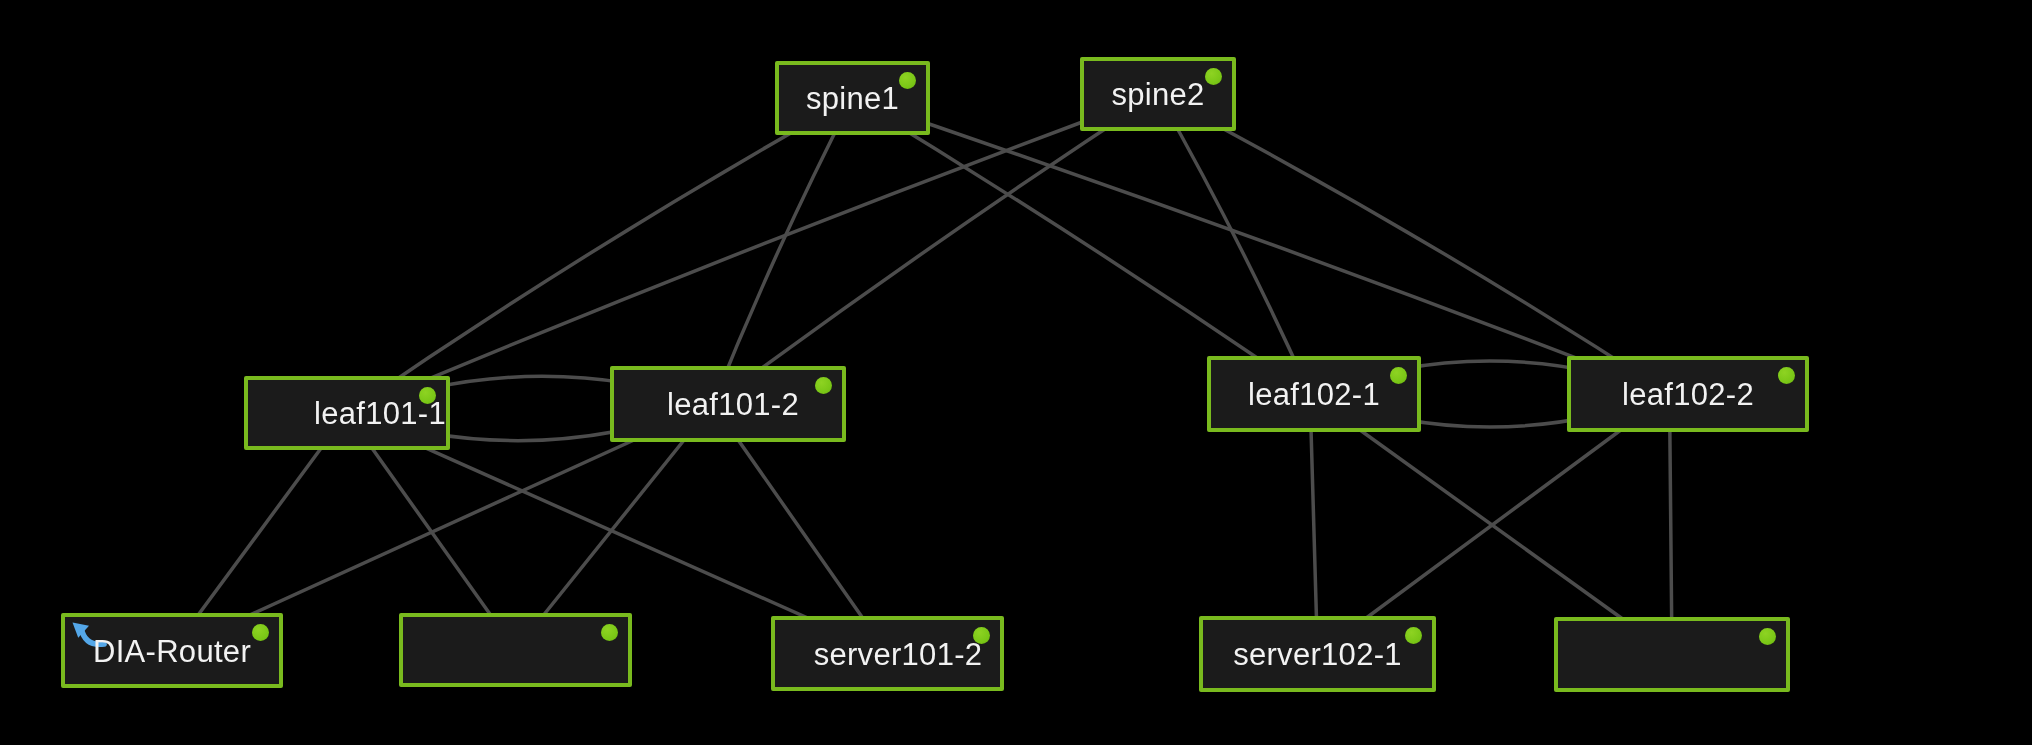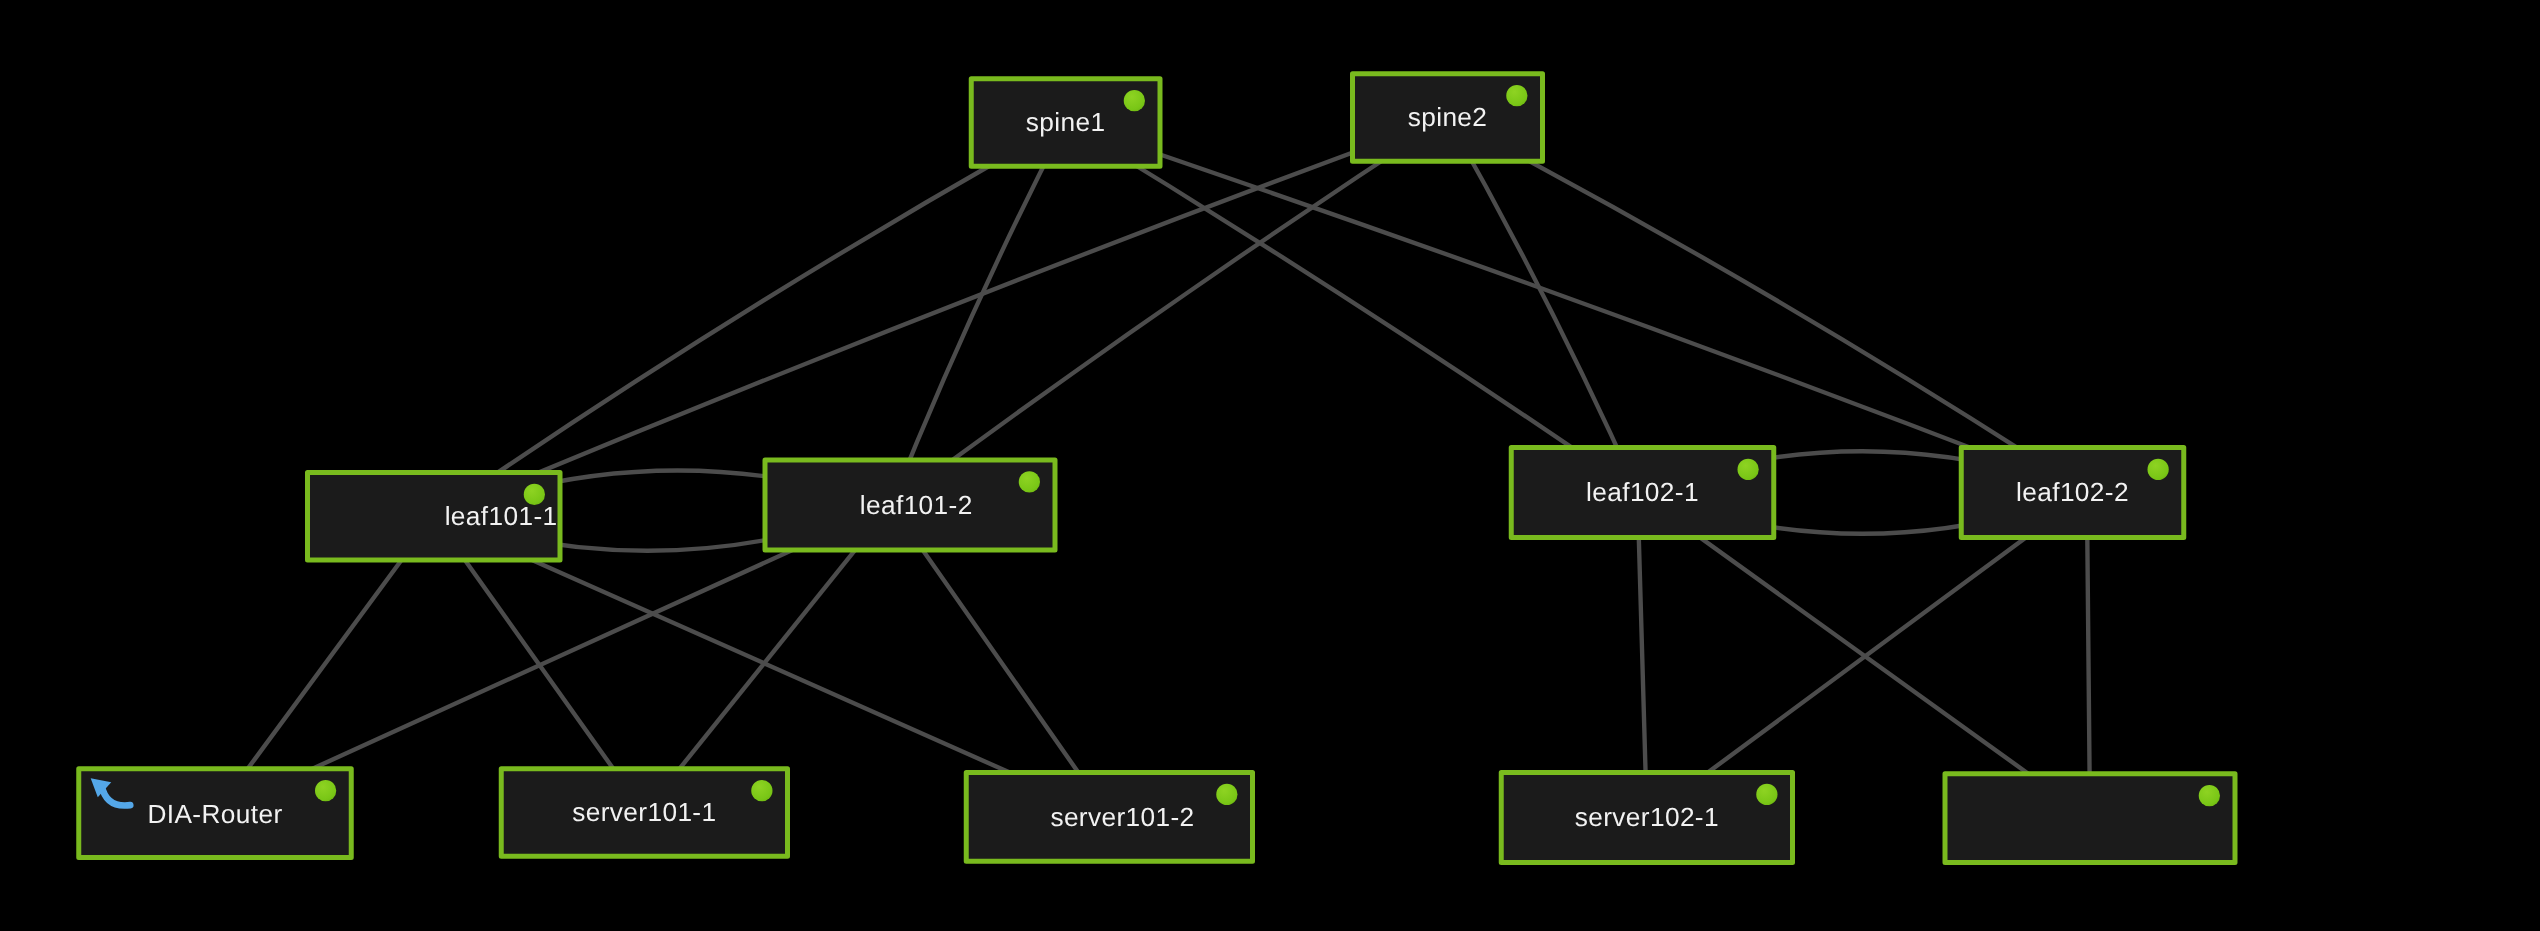--- a/index.html
+++ b/index.html
@@ -13,21 +13,21 @@
   svg.edge-layer{position:absolute;left:0;top:0;}
   .edge{fill:none;stroke:var(--edge-color,#4c4c4c);stroke-width:3.5;stroke-linecap:round;}
   .node{
     position:absolute;
     box-sizing:border-box;
     background:var(--node-fill,#1b1b1b);
     border:4px solid var(--node-border,#76b900);
     border-radius:2px;
     display:flex;align-items:center;justify-content:center;
     color:var(--node-text,#f2f2f2);
-    font-size:21px;
+    font-size:31px;
     letter-spacing:0.3px;
     cursor:pointer;
     user-select:none;
   }
   .node .label{position:relative;top:1px;}
   .dot{
     position:absolute;
     top:7px;right:10px;
     width:17px;height:17px;border-radius:50%;
     background:radial-gradient(circle at 38% 32%, #8ed322 0%, var(--dot-color,#76c80e) 65%, #64a80c 100%);
@@ -76,34 +76,33 @@
         <span class="dot"></span>
       </div>
       <div class="node" style="left: 610px; top: 366px; width: 236px; height: 76px; padding-left: 10px;">
         <span class="label">leaf101-2</span>
         <span class="dot"></span>
       </div>
       <div class="node" style="left: 1207px; top: 356px; width: 214px; height: 76px;">
         <span class="label">leaf102-1</span>
         <span class="dot"></span>
       </div>
-      <div class="node" style="left: 1567px; top: 356px; width: 182px; height: 76px;">
+      <div class="node" style="left: 1567px; top: 356px; width: 242px; height: 76px;">
         <span class="label">leaf102-2</span>
         <span class="dot"></span>
       </div>
       <div class="node" style="left: 61px; top: 613px; width: 222px; height: 75px; text-align: center;">
         <svg class="node-icon" width="38" height="33" viewBox="0 0 30 26">
           <path d="M9 7 Q 12 21 27 19" stroke="#54a7e8" stroke-width="4.2" fill="none" stroke-linecap="round"></path>
           <path d="M2 2 L15 4.5 L6.5 14 Z" fill="#54a7e8"></path>
         </svg>
         <span class="label">DIA-Router</span>
         <span class="dot"></span>
       </div>
       <div class="node" style="left: 399px; top: 613px; width: 233px; height: 74px;">
-        <span class="label">server101-1</span>
         <span class="dot"></span>
       </div>
       <div class="node" style="left: 771px; top: 616px; width: 233px; height: 75px; padding-left: 21px;">
         <span class="label">server101-2</span>
         <span class="dot"></span>
       </div>
       <div class="node" style="left: 1199px; top: 616px; width: 237px; height: 76px;">
         <span class="label">server102-1</span>
         <span class="dot"></span>
       </div>

